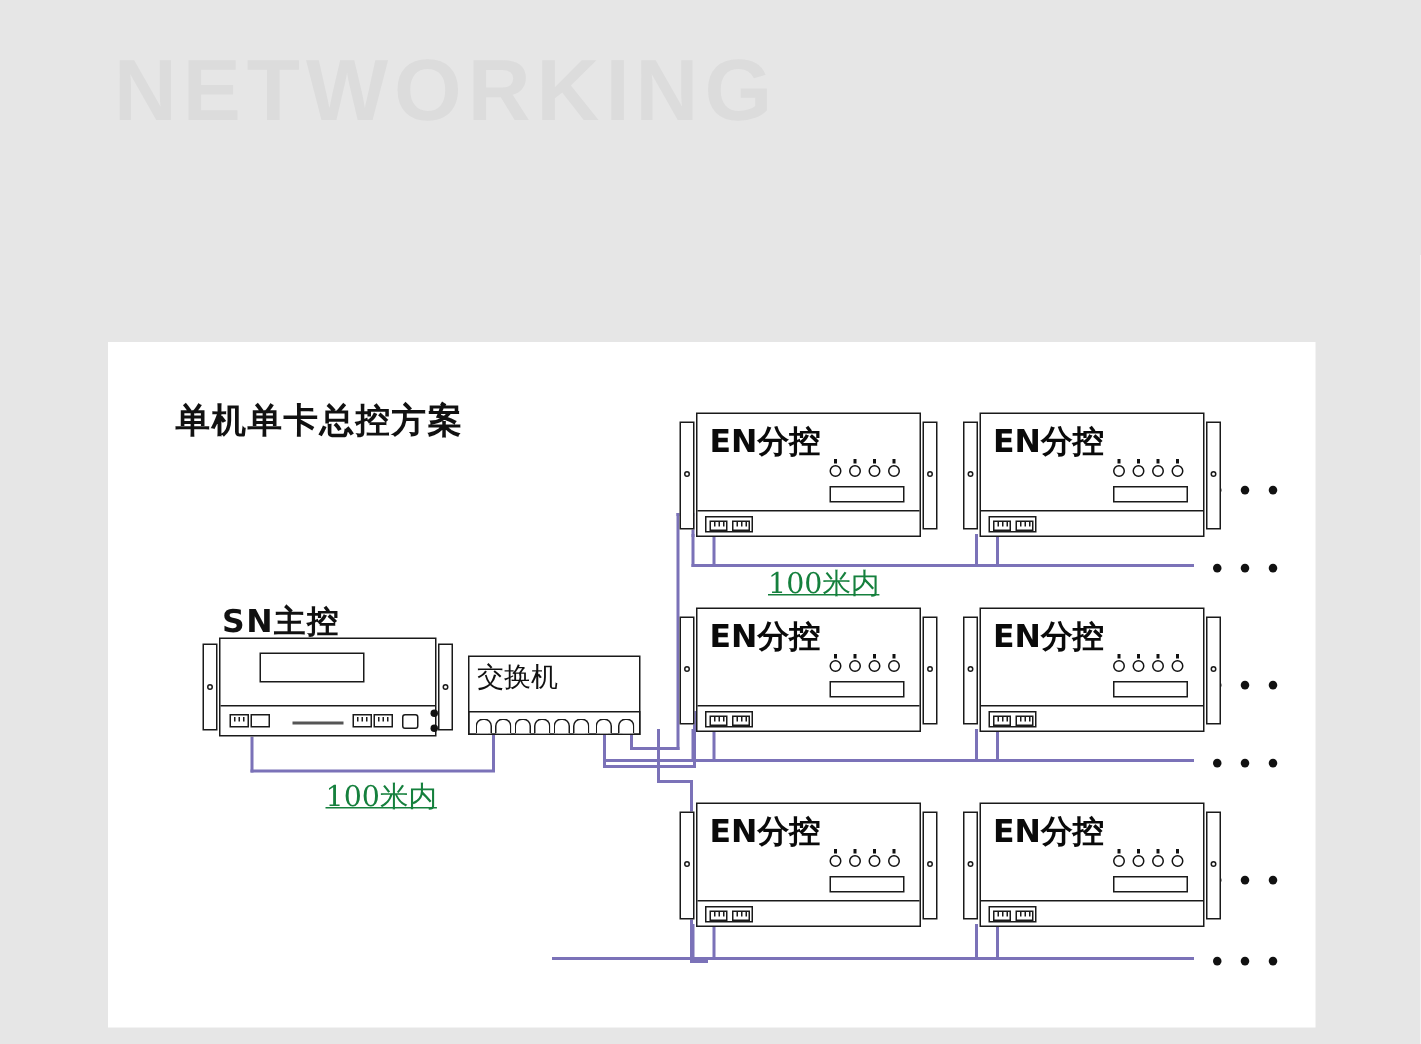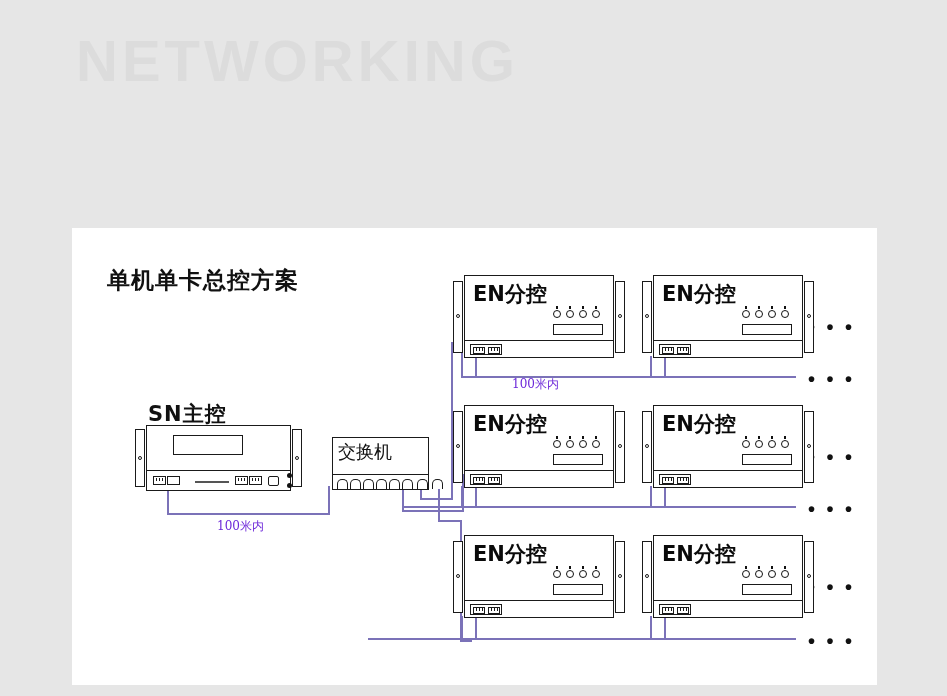--- a/index.html
+++ b/index.html
@@ -35,37 +35,38 @@
     font-family:"DejaVu Sans","Liberation Sans",sans-serif;
   }
 
   
   .panel{
     position:absolute;left:72px;top:228px;
     width:805px;height:457px;
     background:#ffffff;
   }
   .panel-title{
-    position:absolute;left:35px;top:37px;
+    position:absolute;left:45px;top:37px;
     font-size:23px;font-weight:bold;color:#111;
     letter-spacing:1px;white-space:nowrap;
     font-family:"DejaVu Sans","Liberation Sans",sans-serif;
   }
 
   
   .cable{position:absolute;background:#7b72b8;}
   .ch{height:2px;}
   .cv{width:2px;}
 
   
   .dist{
     position:absolute;
-    font-size:12px;color:#6d28d9;
+    font-size:19px;color:#15803d;
     white-space:nowrap;
     font-family:"DejaVu Serif","Liberation Serif",serif;
+    text-decoration:underline;
   }
 
   
   .dots{
     position:absolute;
     font-size:20px;font-weight:bold;color:#111;
     letter-spacing:3px;line-height:1;
     white-space:nowrap;
     font-family:"Liberation Sans",sans-serif;
   }
@@ -229,21 +230,21 @@
             <div class="rj-pin" style="left:5px;top:1px;height:3px;"></div>
             <div class="rj-pin" style="left:8px;top:1px;height:3px;"></div>
           </div>
           <div class="rj" style="left:121px;top:5px;width:11px;height:10px;border-radius:2px;"></div>
           <div class="dot-sm" style="left:140px;top:2px;"></div>
           <div class="dot-sm" style="left:140px;top:12px;"></div>
         </div>
       </div>
     </div>
 
-    <div class="dev" style="left:260px;top:209px;width:97px;height:53px;">
+    <div class="dev" style="left:240px;top:209px;width:115px;height:53px;">
       <div class="dev-body"></div>
       <div class="sw-name" style="left:6px;top:6px;">交换机</div>
       <div class="botbar" style="bottom:0;height:16px;border-left:1.6px solid #1a1a1a;border-right:1.6px solid #1a1a1a;border-bottom:1.6px solid #1a1a1a;">
         <div class="port" style="left:4px;top:4px;width:11px;height:10px;border-radius:5px 5px 0 0;"></div>
         <div class="port" style="left:17px;top:4px;width:11px;height:10px;border-radius:5px 5px 0 0;"></div>
         <div class="port" style="left:30px;top:4px;width:11px;height:10px;border-radius:5px 5px 0 0;"></div>
         <div class="port" style="left:43px;top:4px;width:11px;height:10px;border-radius:5px 5px 0 0;"></div>
         <div class="port" style="left:56px;top:4px;width:11px;height:10px;border-radius:5px 5px 0 0;"></div>
         <div class="port" style="left:69px;top:4px;width:11px;height:10px;border-radius:5px 5px 0 0;"></div>
         <div class="port" style="left:84px;top:4px;width:11px;height:10px;border-radius:5px 5px 0 0;"></div>

